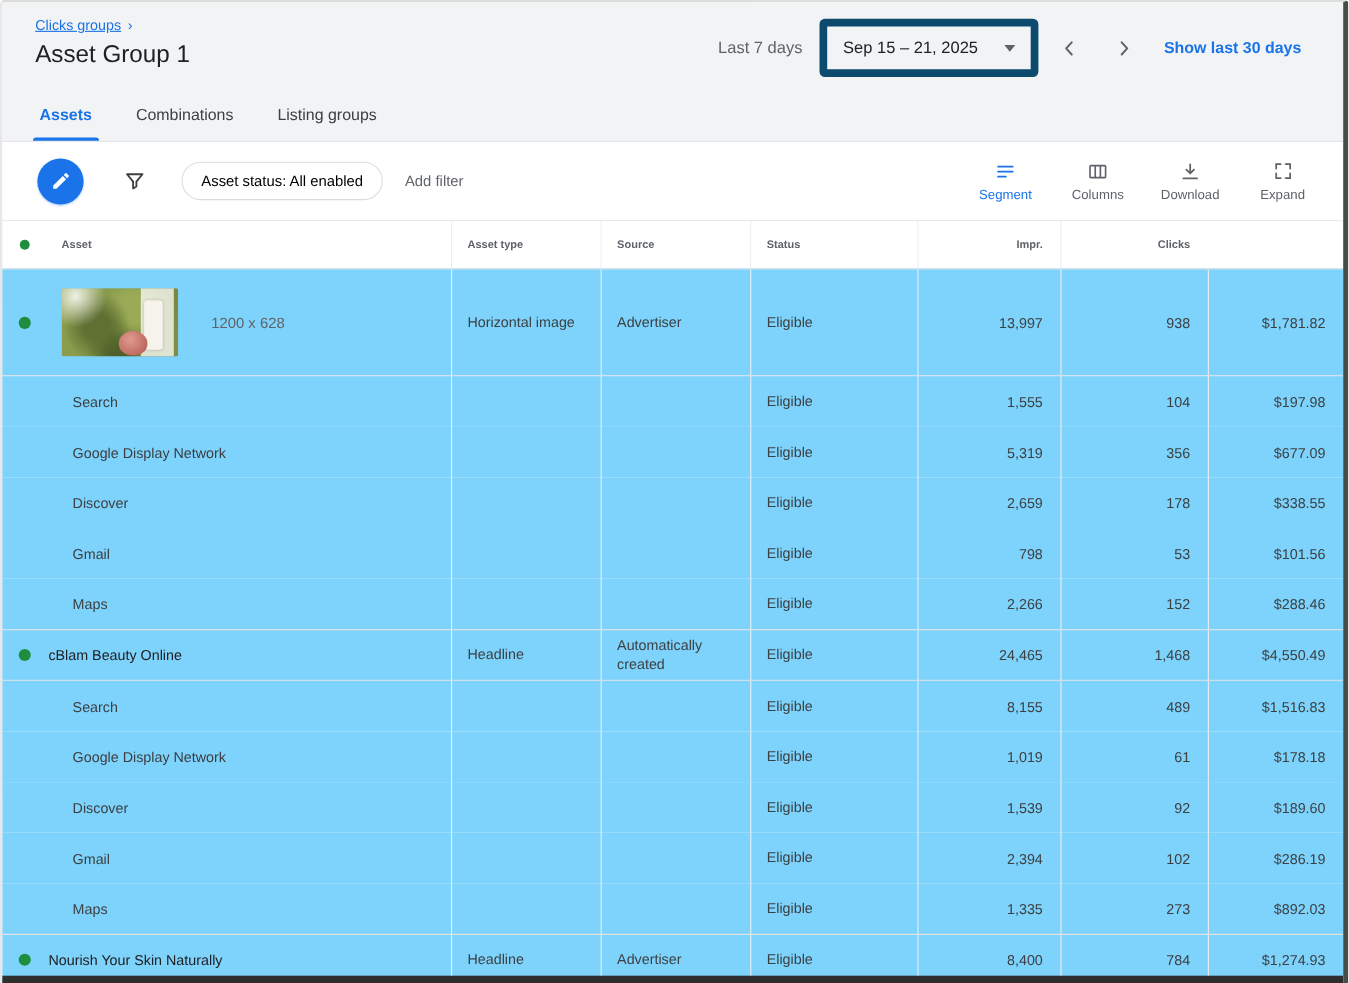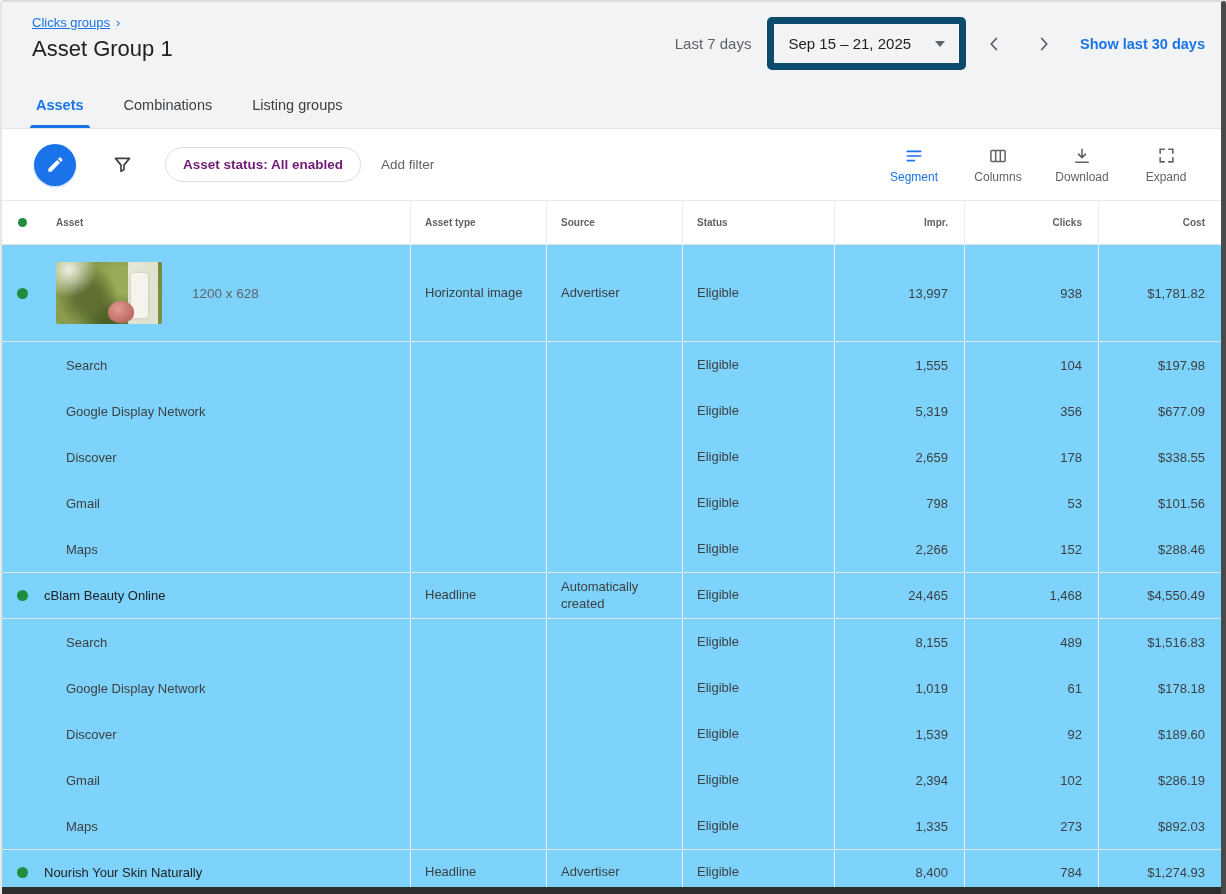--- a/index.html
+++ b/index.html
@@ -13,41 +13,41 @@
   }
   .bottom-edge{ position:absolute; left:0; right:0; bottom:0; height:7px; background:#2e2e2e; z-index:20; }
 
   
   .header{ position:relative; height:127px; background:#f1f3f4; border-bottom:1px solid #e3e5e8; }
   .breadcrumb{ position:absolute; left:30px; top:13px; font-size:13px; display:flex; gap:6px; align-items:center;}
   .breadcrumb a{ color:#1a73e8; text-decoration:underline; cursor:pointer; }
   .breadcrumb .bc-chev{ color:#1a73e8; font-size:13px; }
   .page-title{ position:absolute; left:30px; top:34px; font-size:22px; color:#202124; font-weight:400; }
 
-  .datebar{ position:absolute; right:16px; top:15px; display:flex; align-items:center; }
+  .datebar{ position:absolute; right:38px; top:15px; display:flex; align-items:center; }
   .date-preset{ color:#5f6368; font-size:15px; margin-right:16px; }
   .date-box{
     display:flex; align-items:center; gap:24px; padding:11px 14px;
     border:7px solid #0c4a6e; border-radius:5px; font-size:15px; color:#202124;
     cursor:pointer; background:transparent;
   }
   .caret-down{ width:0; height:0; border-left:5px solid transparent; border-right:5px solid transparent; border-top:6px solid #5f6368; }
   .date-nav{ width:44px; height:44px; display:flex; align-items:center; justify-content:center; cursor:pointer; margin-left:6px; }
   .show-30{ color:#1a73e8; font-size:14.5px; font-weight:700; margin-left:14px; cursor:pointer; }
 
   .tabs{ position:absolute; left:14px; bottom:0; display:flex; }
   .tab{ position:relative; padding:14px 20px 15px; font-size:14.5px; color:#3c4043; cursor:pointer; }
   .tab.active{ color:#1a73e8; font-weight:700; }
   .tab.active::after{ content:''; position:absolute; left:14px; right:14px; bottom:0; height:3px; background:#1a73e8; border-radius:3px 3px 0 0; }
 
   
   .toolbar{ height:72px; background:#fff; display:flex; align-items:center; padding:0 26px 0 32px; border-bottom:1px solid #e8eaed; }
   .pencil-btn{ width:42px; height:42px; border-radius:50%; background:#1a73e8; display:flex; align-items:center; justify-content:center; cursor:pointer; flex:0 0 auto; box-shadow:0 1px 2px rgba(26,115,232,.35); }
   .funnel{ margin-left:36px; cursor:pointer; display:flex; }
-  .chip{ margin-left:32px; border:1px solid #dadce0; border-radius:18px; padding:9px 17px; font-size:13.5px; color:#701a75; background:#fff; cursor:pointer; white-space:nowrap;font-weight:bold; }
+  .chip{ margin-left:32px; border:1px solid #dadce0; border-radius:18px; padding:9px 17px; font-size:13.5px; color:#000000; background:#fff; cursor:pointer; white-space:nowrap; }
   .add-filter{ margin-left:20px; font-size:13.5px; color:#5f6368; cursor:pointer; }
 
   .toolbar-actions{ margin-left:auto; display:flex; gap:26px; }
   .action{ display:flex; flex-direction:column; align-items:center; gap:4px; font-size:12px; color:#5f6368; min-width:58px; cursor:pointer; }
   .action .a-icon{ height:20px; display:flex; align-items:center; }
   .action.active{ color:#1a73e8; }
 
   
   :root{ --cols: 40px 368px 136px 136px 152px 130px 134px 1fr; }
   .thead{ display:grid; grid-template-columns:var(--cols); height:43px; align-items:center; font-size:10px; font-weight:700; color:#5f6368; }
@@ -188,23 +188,20 @@
       </div>
     <div class="cell pad-cell">
         <span>Status</span>
       </div>
     <div class="cell num-cell">
         <span>Impr.</span>
       </div>
     <div class="cell num-cell">
         <span>Clicks</span>
       </div>
-    <div class="cell num-cell">
-        <span>Cost</span>
-      </div>
   </div>
 
   <div id="tbody">
       <div class="trow image">
         <div class="cell dot-cell">
           <span class="status-dot"></span>
         </div>
         <div class="cell asset-cell">
           <div class="thumb">
             <div class="t-band"></div>

